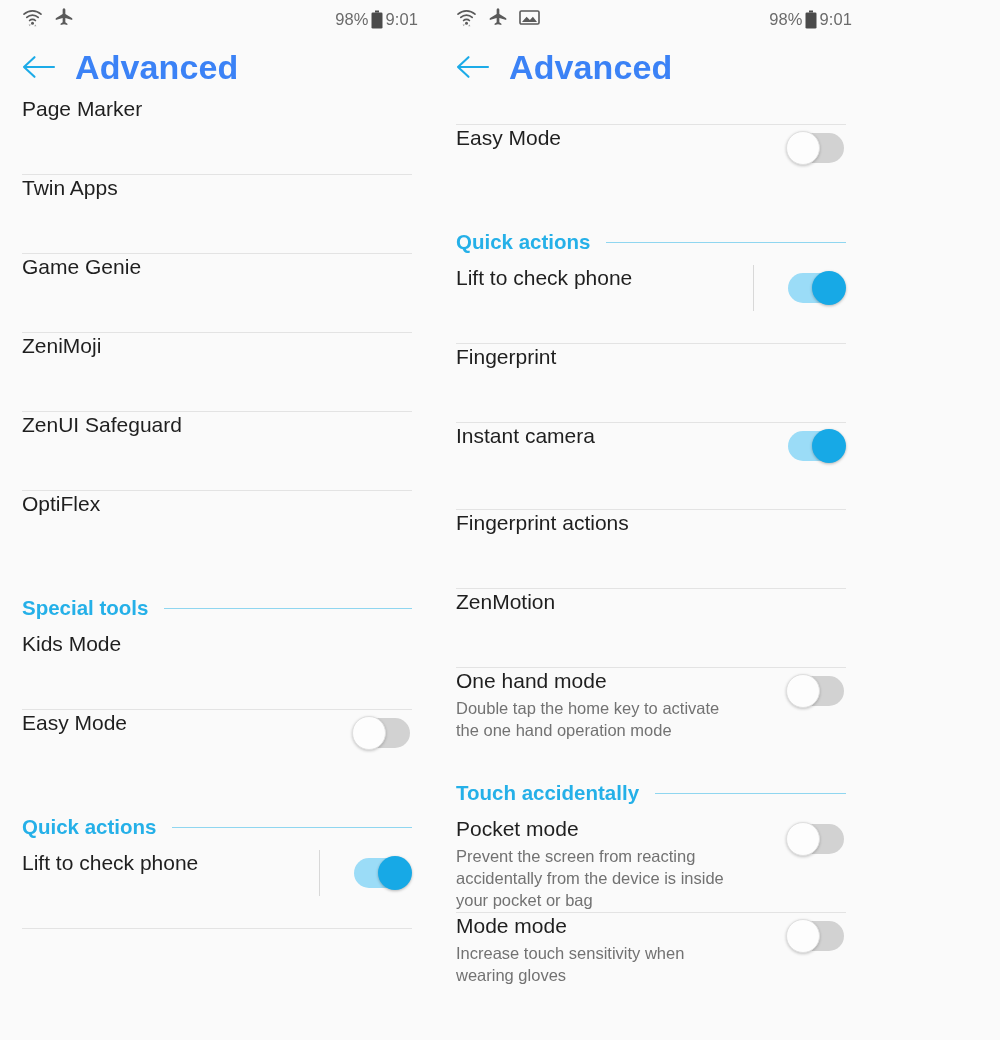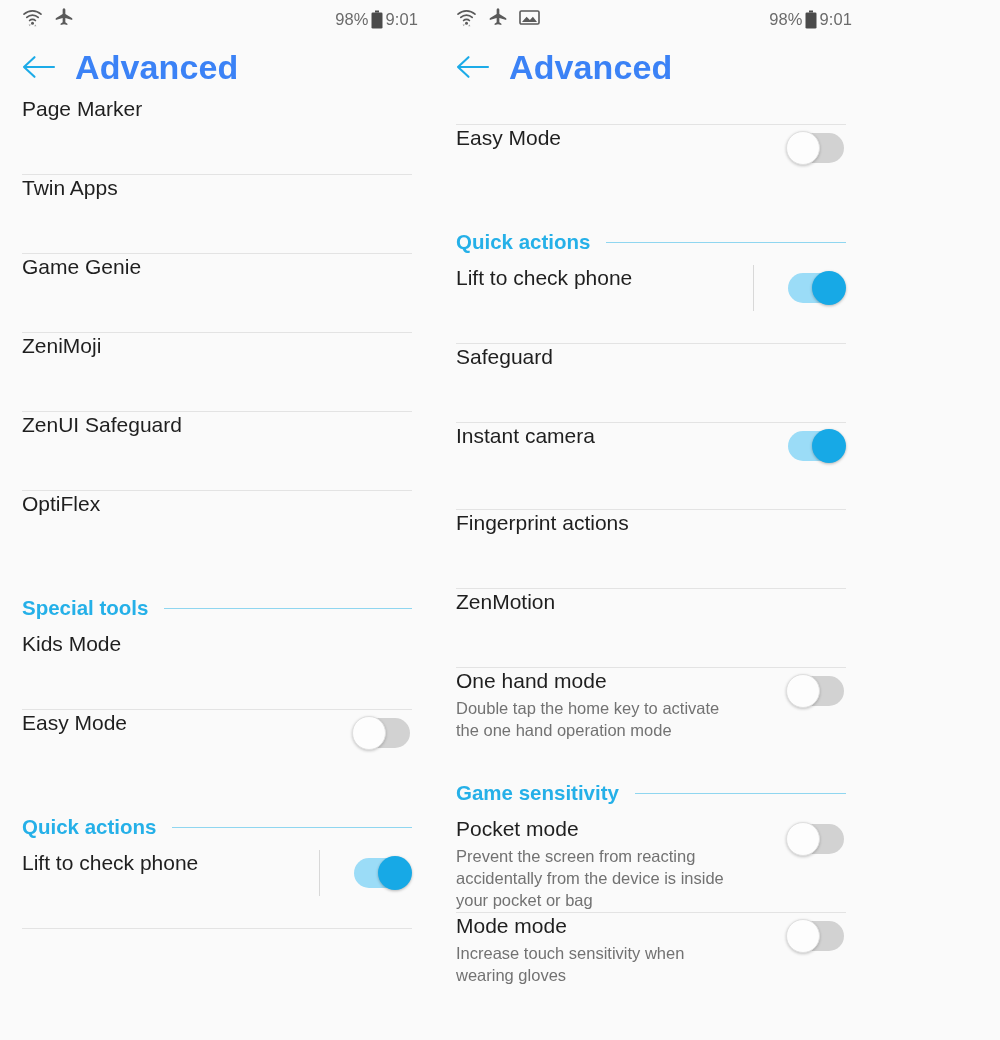--- a/index.html
+++ b/index.html
@@ -244,21 +244,21 @@
           <div class="tgl-wrap">
             <div class="vdiv"></div>
             <div class="toggle on">
               <div class="knob"></div>
             </div>
           </div>
         </div>
         <div class="divider"></div>
         <div class="row">
           <div class="rtext">
-            <div class="rtitle">Safeguard</div>
+            <div class="rtitle">Fingerprint</div>
           </div>
         </div>
         <div class="divider"></div>
         <div class="row has-sub">
           <div class="rtext">
             <div class="rtitle">Instant camera</div>
           </div>
           <div class="tgl-wrap">
             <div class="vdiv spacer"></div>
             <div class="toggle on">
@@ -285,21 +285,21 @@
             <div class="rsub">Double tap the home key to activate the one hand operation mode</div>
           </div>
           <div class="tgl-wrap">
             <div class="vdiv spacer"></div>
             <div class="toggle off">
               <div class="knob"></div>
             </div>
           </div>
         </div>
         <div class="section-head">
-          <span class="sh-label">Game sensitivity</span>
+          <span class="sh-label">Touch accidentally</span>
           <span class="sh-rule"></span>
         </div>
         <div class="row has-sub">
           <div class="rtext">
             <div class="rtitle">Pocket mode</div>
             <div class="rsub">Prevent the screen from reacting accidentally from the device is inside your pocket or bag</div>
           </div>
           <div class="tgl-wrap">
             <div class="vdiv spacer"></div>
             <div class="toggle off">

